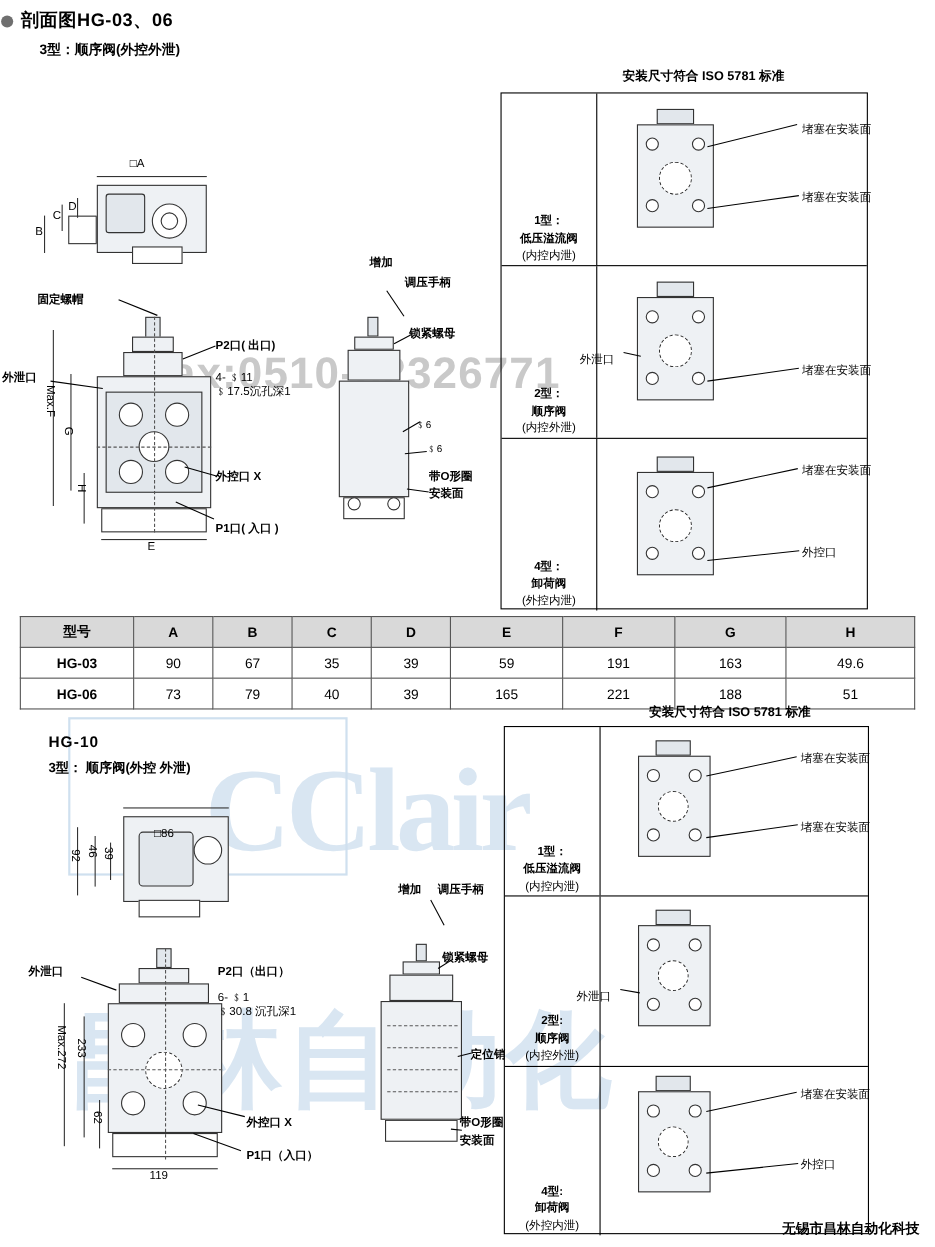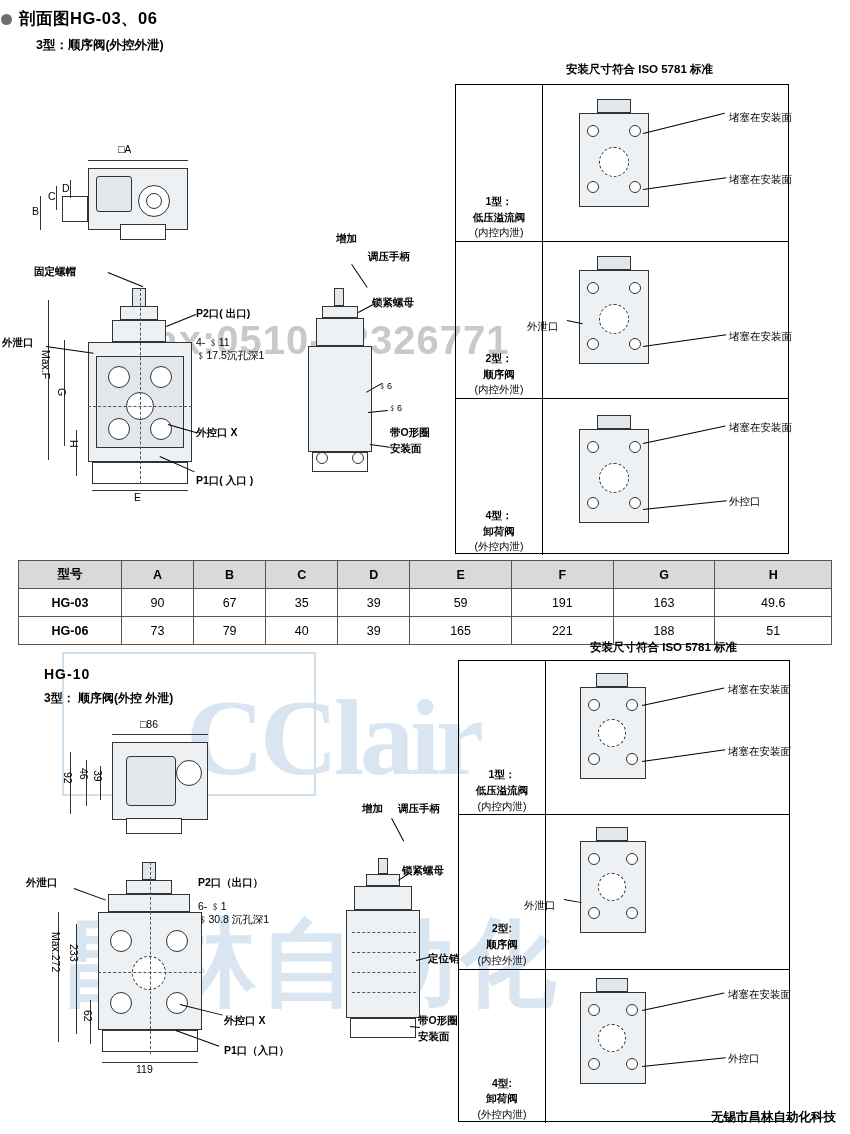--- a/index.html
+++ b/index.html
@@ -328,21 +328,21 @@
 
   <div class="iso-note-2">安装尺寸符合 ISO 5781 标准</div>
 
   <div>
     <div class="bx f" style="left:112px;top:742px;width:96px;height:78px;"></div>
     <div class="bx g" style="left:126px;top:756px;width:50px;height:50px;border-radius:4px;"></div>
     <div class="cir" style="left:176px;top:760px;width:26px;height:26px;"></div>
     <div class="bx w" style="left:126px;top:818px;width:56px;height:16px;"></div>
 
     <div class="dim" style="left:112px;top:734px;width:96px;height:1px;"></div>
-    <div class="lbl" style="left:140px;top:718px;">□86</div>
+    <div class="lbl" style="left:140px;top:752px;">□86</div>
 
     <div class="dim" style="left:70px;top:752px;width:1px;height:62px;"></div>
     <div class="lbl vert" style="left:62px;top:772px;">92</div>
     <div class="dim" style="left:86px;top:760px;width:1px;height:46px;"></div>
     <div class="lbl vert" style="left:78px;top:768px;">46</div>
     <div class="dim" style="left:100px;top:766px;width:1px;height:34px;"></div>
     <div class="lbl vert" style="left:92px;top:770px;">39</div>
   </div>
 
   <div>

